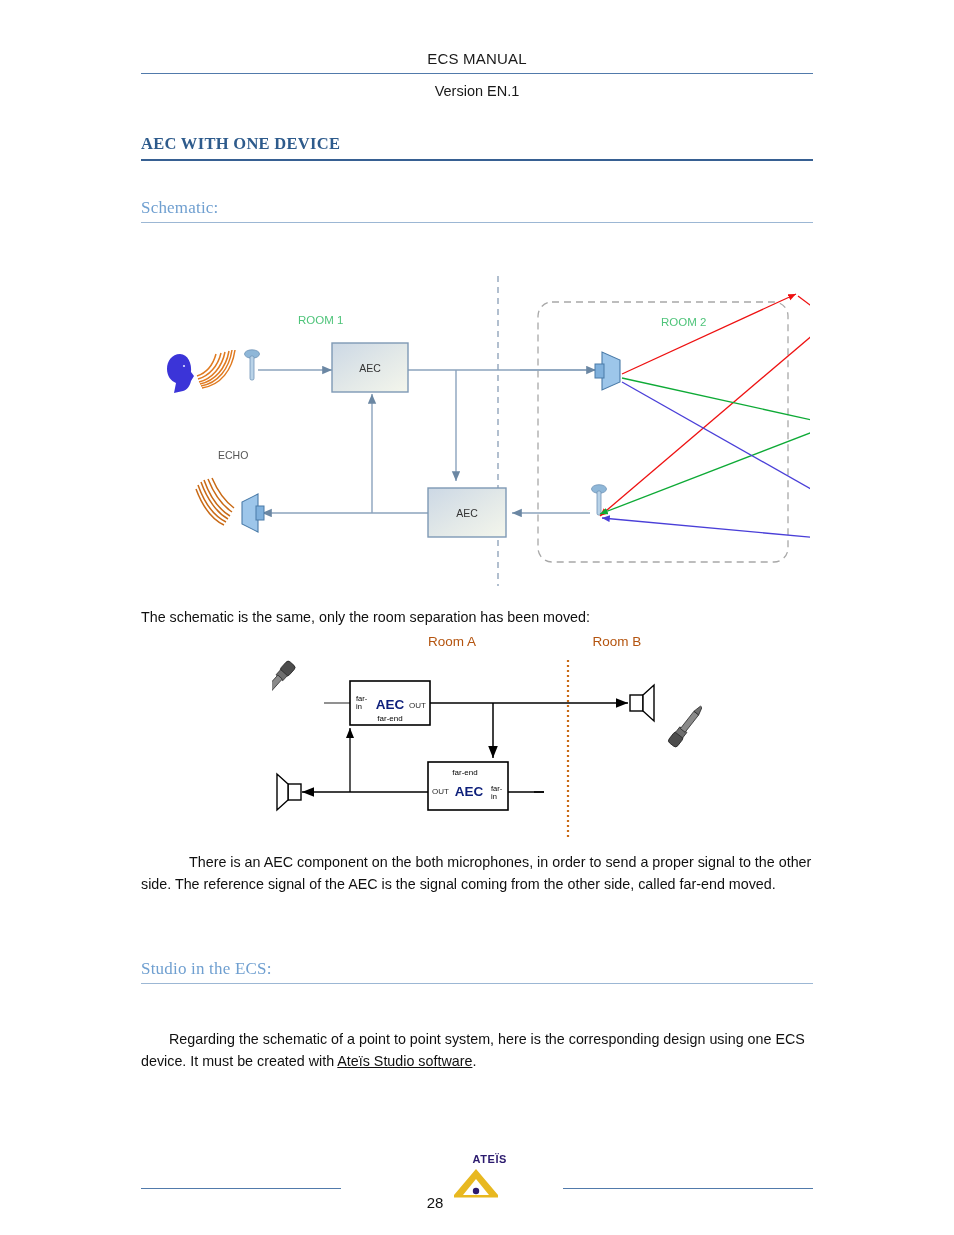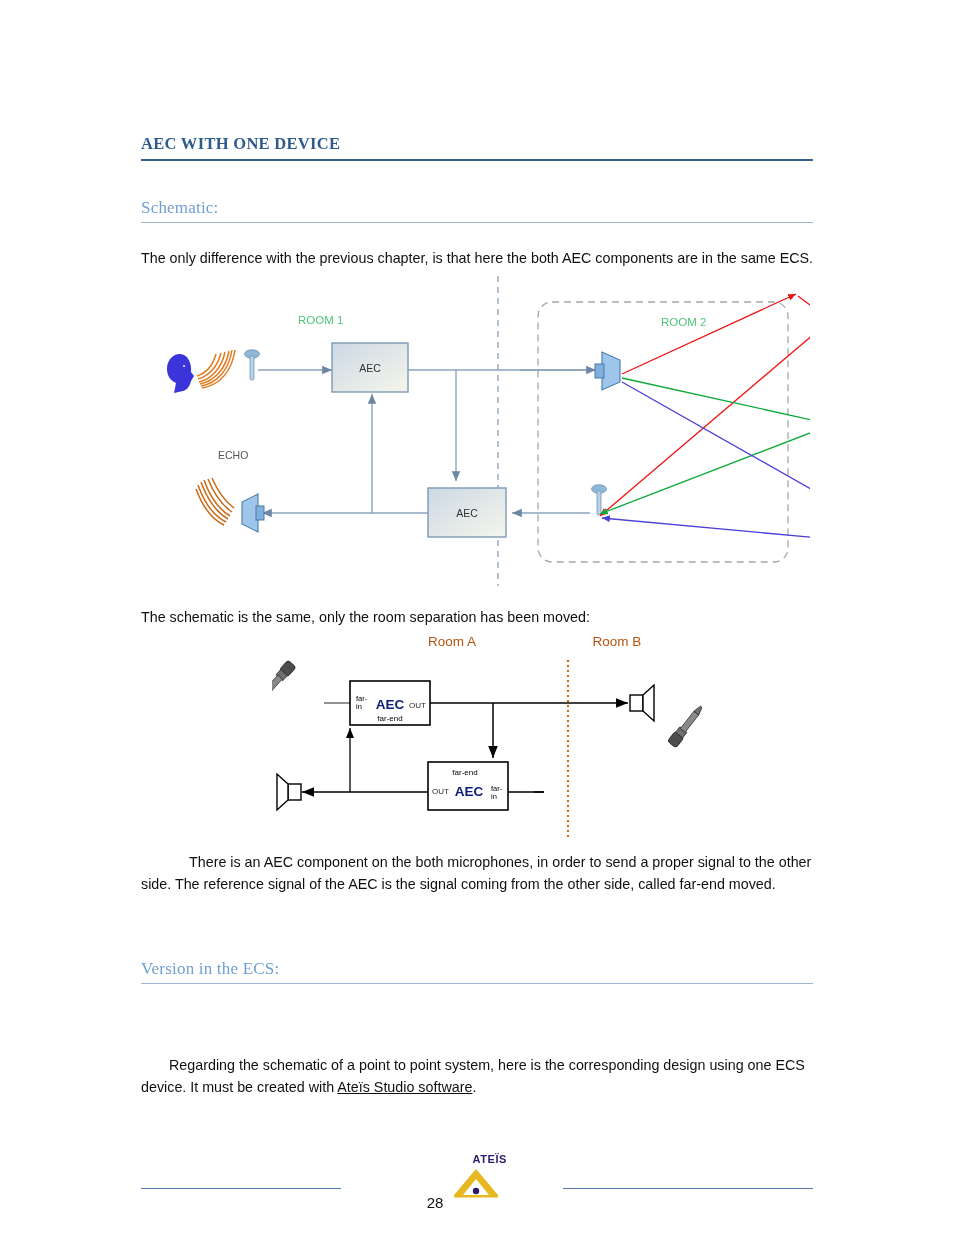--- a/index.html
+++ b/index.html
@@ -87,32 +87,36 @@
 
   
   .diagram { position: absolute; }
   .diagram svg { display: block; }
 </style>
 </head>
 <body>
 
 <div class="page">
 
+  <div class="hdr">
+    <div class="hdr-title">ECS  MANUAL</div>
+    <div class="hdr-rule"></div>
+    <div class="hdr-version">Version EN.1</div>
+  </div>
 
   <div class="h1" style="top:134px;">
     <div class="h1-text">AEC WITH ONE DEVICE</div>
     <div class="h1-rule"></div>
   </div>
 
   <div class="h2" style="top:198px;">
     <div class="h2-text">Schematic:</div>
     <div class="h2-rule"></div>
   </div>
 
-  <div class="para" style="top:248px;">The only difference with the previous chapter, is that here the both AEC components are in the same ECS.</div>
 
   <div class="diagram" style="left:150px; top:276px;">
     <svg width="660" height="312" viewBox="0 0 660 312" xmlns="http://www.w3.org/2000/svg">
       <defs>
         <linearGradient id="aecfill" x1="0" y1="0" x2="1" y2="1">
           <stop offset="0%" stop-color="#ccd8e5"></stop>
           <stop offset="55%" stop-color="#e3e9e8"></stop>
           <stop offset="100%" stop-color="#f4f6ec"></stop>
         </linearGradient>
         <marker id="ar-wire" markerWidth="8" markerHeight="8" refX="7" refY="3" orient="auto">
@@ -299,25 +303,25 @@
     </svg>
   </div>
 
   <div class="para" style="top:852px;">
     <span style="display:inline-block; width:48px;"></span><span>There is an AEC component on the both microphones, in order to send a proper signal to the</span>
     <span>other side. The reference signal of the AEC is the signal coming from the other side, called far-end</span>
     <span>moved.</span>
   </div>
 
   <div class="h2" style="top:959px;">
-    <div class="h2-text">Version in the ECS:</div>
+    <div class="h2-text">Studio in the ECS:</div>
     <div class="h2-rule"></div>
   </div>
 
-  <div class="para" style="top:1029px;margin-top:26px;">
+  <div class="para" style="top:1029px;">
     <span style="display:inline-block; width:28px;"></span><span>Regarding the schematic of a point to point system, here is the corresponding design using one</span>
     <span>ECS device. It must be created with </span><span class="u">Ateïs Studio software</span><span>.</span>
   </div>
 
   <div class="footer">
     <div class="ftr-rule-l"></div>
     <div class="ftr-rule-r"></div>
     <div class="ftr-pageno">28</div>
     <div class="ftr-logo">
       <div class="ftr-logo-word">ATEÏS</div>

